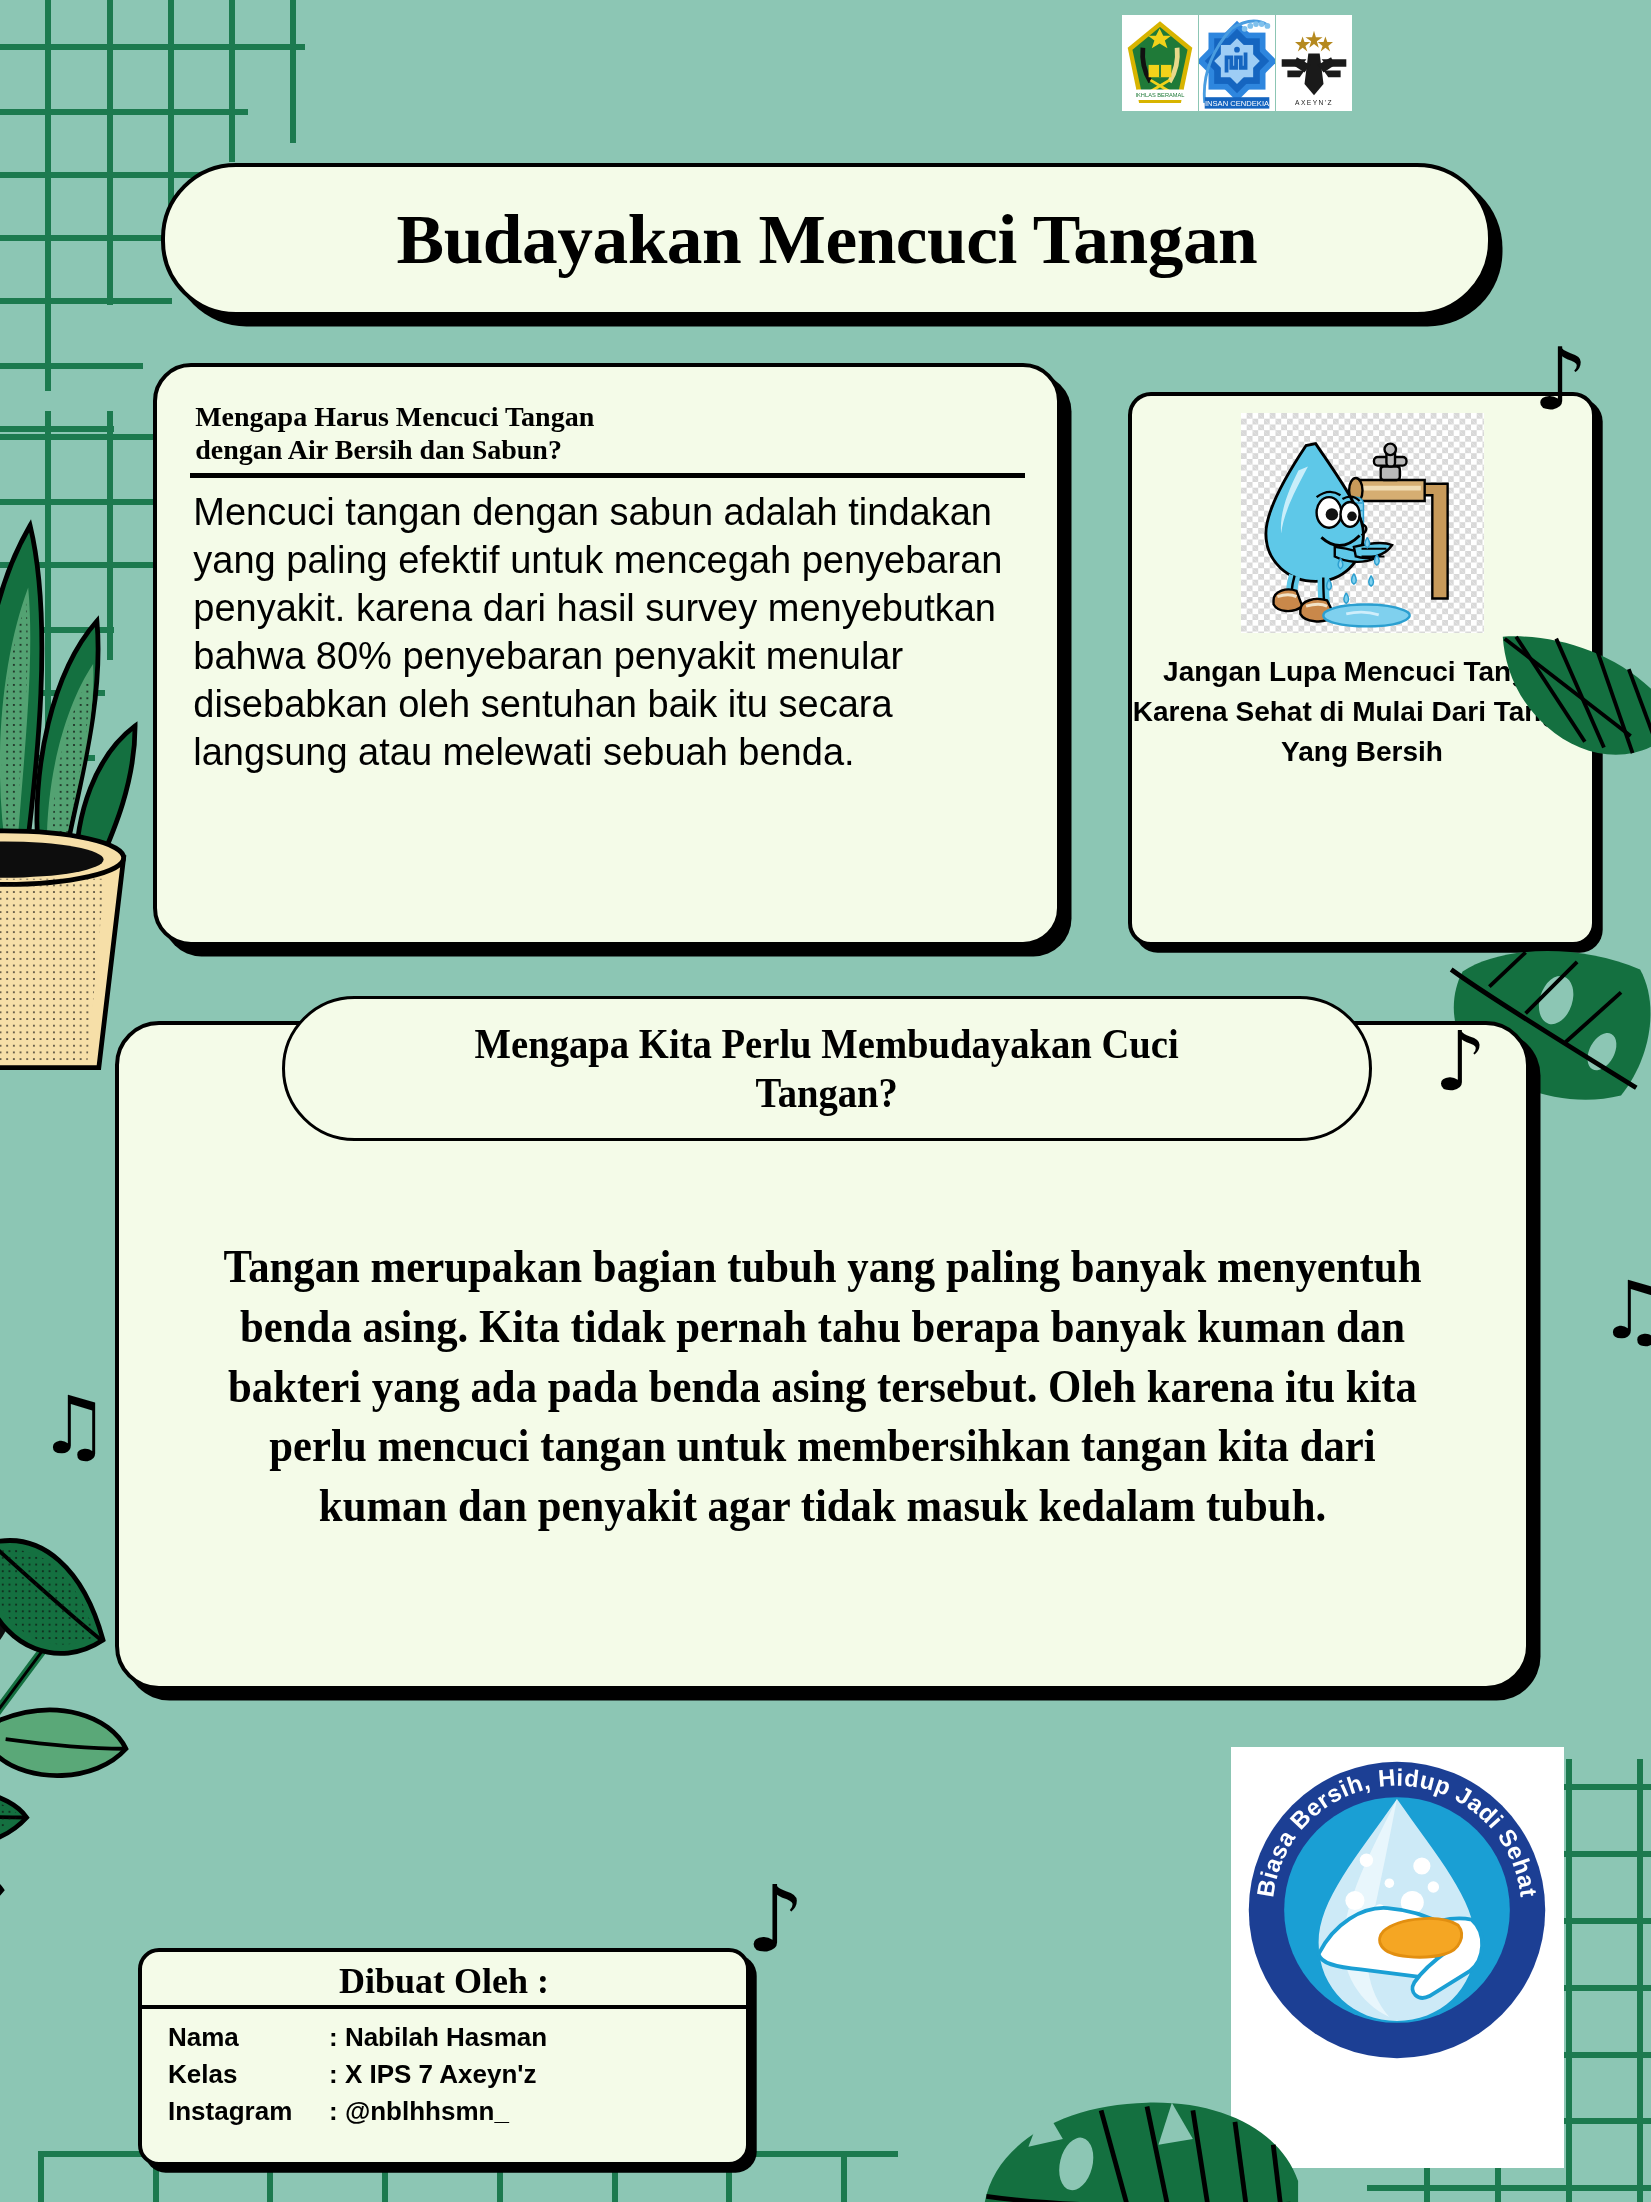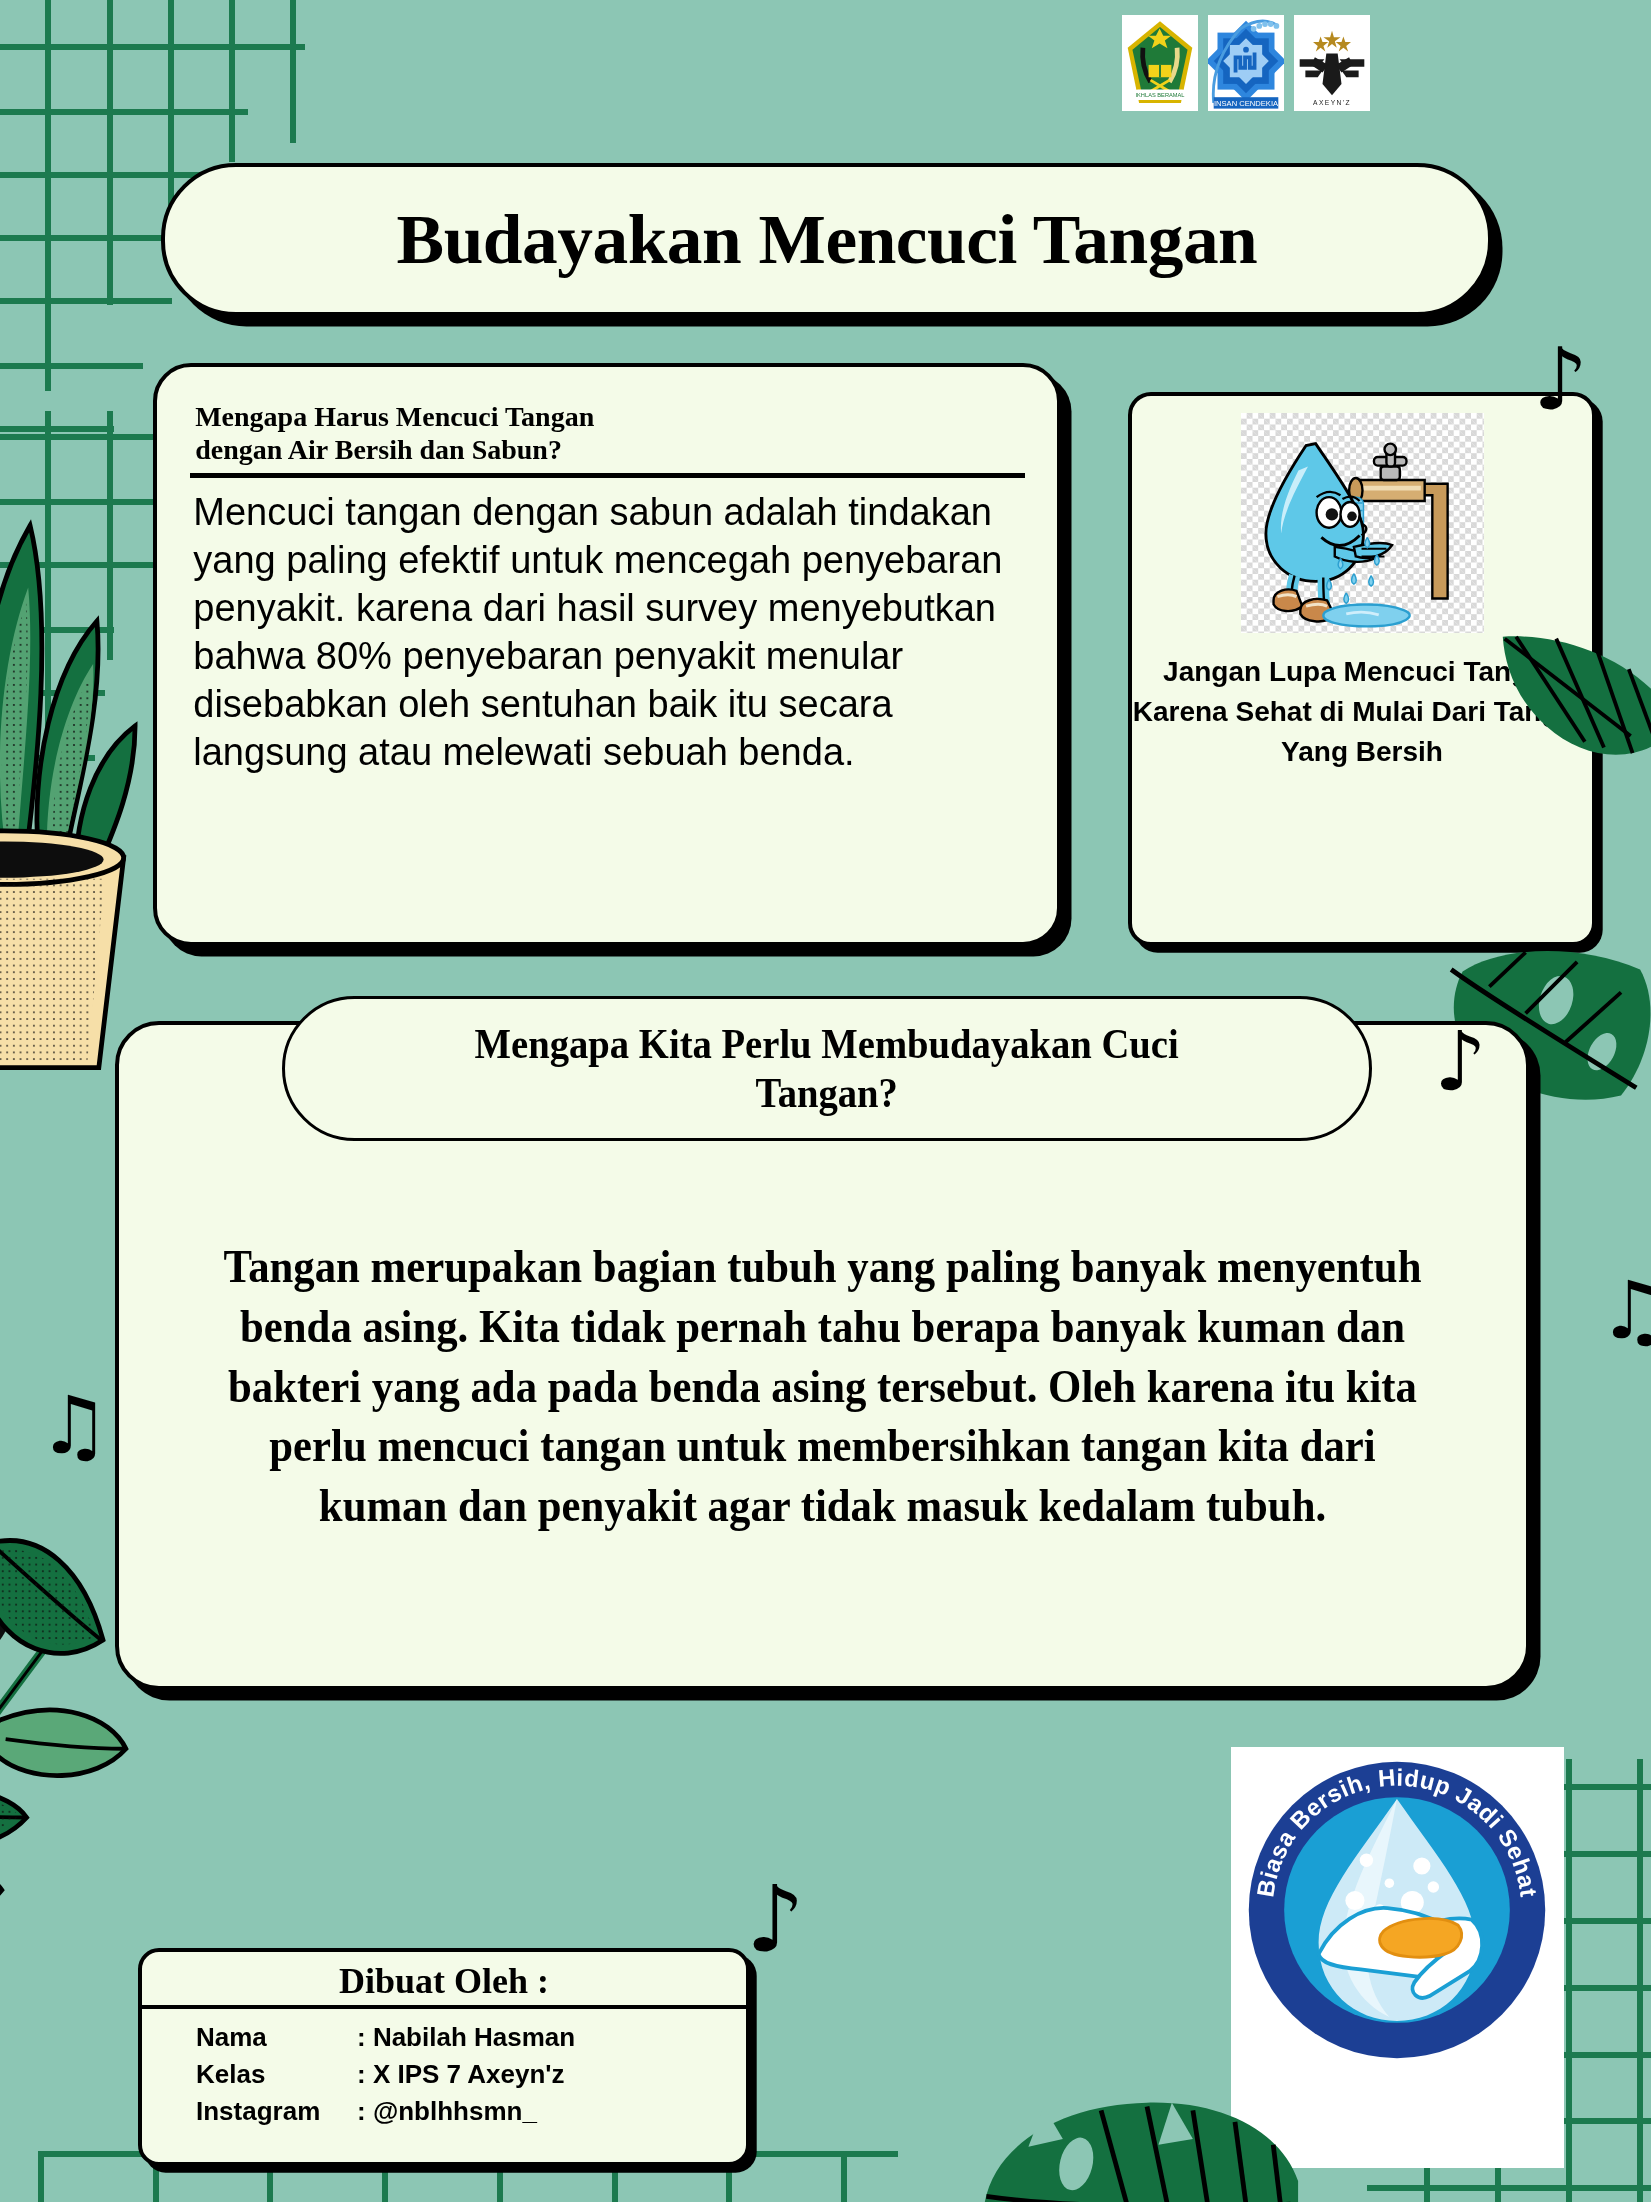--- a/index.html
+++ b/index.html
@@ -36,21 +36,21 @@
     font-family:"Liberation Serif", serif;
     font-weight:bold;
     font-size:70px;
     letter-spacing:-0.5px;
     color:#000;
     white-space:nowrap;
     transform:scaleX(1.02);
   }
 
   
-  #logos { position:absolute; left:1122px; top:15.3px; display:flex; gap:10px; }
+  #logos { position:absolute; left:1122px; top:15.3px; display:flex; gap:1px; }
   .logobox { width:76px; height:96px; background:#fff; position:relative; overflow:hidden; }
 
   
   #box1 { left:153px; top:363px; width:908px; height:583px; border-radius:38px; padding:32.5px 32.5px 0 32.5px; }
   #box1-head {
     font-family:"Liberation Serif", serif;
     font-weight:bold; font-size:28px; line-height:1.18; color:#000;
     padding-left:5.7px;
   }
   #box1-rule { height:4.8px; background:#000; margin:7.6px 0 11.5px 0; }
@@ -94,21 +94,21 @@
     transform:scaleX(0.93); transform-origin:center top;
   }
 
   
   #credits { left:138px; top:1948px; width:612px; height:218px; border-radius:21px; }
   #credits-title {
     text-align:center; font-family:"Liberation Serif", serif; font-weight:bold;
     font-size:36px; color:#000; padding-top:7.6px;
   }
   #credits-rule { height:3.8px; background:#000; margin:3.8px 0 9.6px 0; }
-  #credits-list { padding-left:54px; }
+  #credits-list { padding-left:26px; }
   .crow {
     display:flex; font-family:"Liberation Sans", sans-serif; font-weight:bold;
     font-size:26px; line-height:1.42; color:#000;
   }
   .clab { width:161px; }
   .cval { white-space:pre; }
 
   
   #ayo { position:absolute; left:1231px; top:1747px; width:333px; height:421px; background:#fff; }
   #ayo-ring { position:absolute; left:13.4px; top:9.6px; width:306px; height:306px; }

